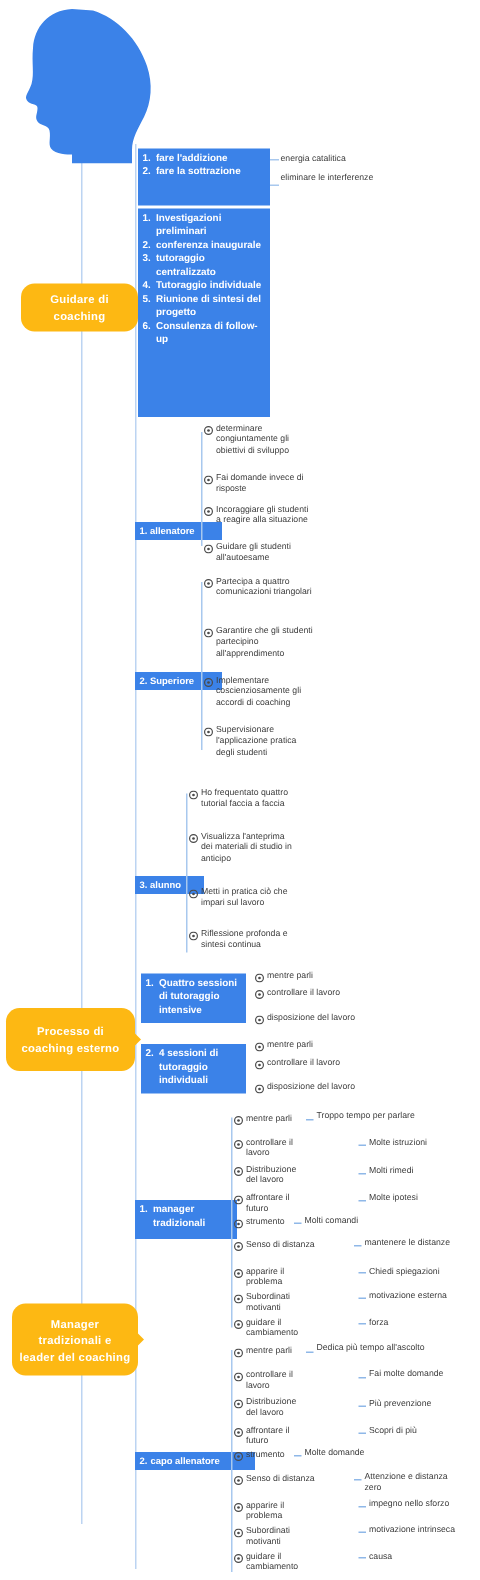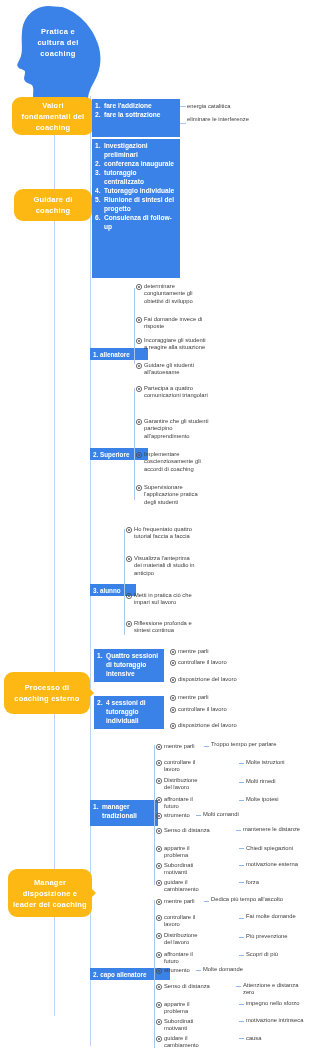--- a/index.html
+++ b/index.html
@@ -77,26 +77,22 @@
 
   <div class="vline" style="left:54px; top:96px; height:920px;"></div>
   <div class="vline" style="left:90px; top:96px; height:950px;"></div>
 
   <div class="head-wrap">
     <svg class="head-svg" viewBox="0 0 90 105">
       <path fill="#3b82e8" d="M36 2 C20 3 11 14 10 28 C9 38 11 45 9 52 C7 58 4 60 6 63 C8 66 13 65 13 68
         C13 72 11 74 13 77 C15 80 20 79 21 83 C22 88 20 92 22 95 C25 99 33 99 36 99
         L36 105 L76 105 L76 96 C76 88 80 82 84 74 C89 64 90 52 86 40 C80 22 66 8 50 3 Z"></path>
     </svg>
-    <div class="head-label">Pratica e cultura del coaching</div>
-  </div>
-
-  <div class="opill" style="left:12px; top:97px; width:82px; height:38px;">
-    <span>Valori fondamentali del coaching</span>
-  </div>
+  </div>
+
 
   <div class="bbox" style="left:92px; top:99px; width:88px; height:38px;">
     <div class="row">
       <span class="num">1.</span>
       <span class="txt">fare l'addizione</span>
     </div>
     <div class="row">
       <span class="num">2.</span>
       <span class="txt">fare la sottrazione</span>
     </div>
@@ -289,21 +285,21 @@
   </div>
   <div class="leaf" style="left:170px; top:722px; width:76px;">
     <svg class="ic" width="6" height="6" viewBox="0 0 6 6">
         <circle cx="3" cy="3" r="2.6" fill="none" stroke="#4a4a4a" stroke-width=".8"></circle>
         <circle cx="3" cy="3" r=".9" fill="#4a4a4a"></circle>
       </svg>
     <span class="lt">disposizione del lavoro</span>
   </div>
 
   <div class="opill" style="left:8px; top:869px; width:84px; height:48px;">
-    <span>Manager disposizione e leader del coaching</span>
+    <span>Manager tradizionali e leader del coaching</span>
   </div>
 
   <div class="bbox" style="left:90px; top:800px; width:68px; height:26px;">
     <div class="row">
       <span class="num">1.</span>
       <span class="txt">manager tradizionali</span>
     </div>
   </div>
   <div class="connector" style="left:154px; top:745px; height:140px;"></div>
 

